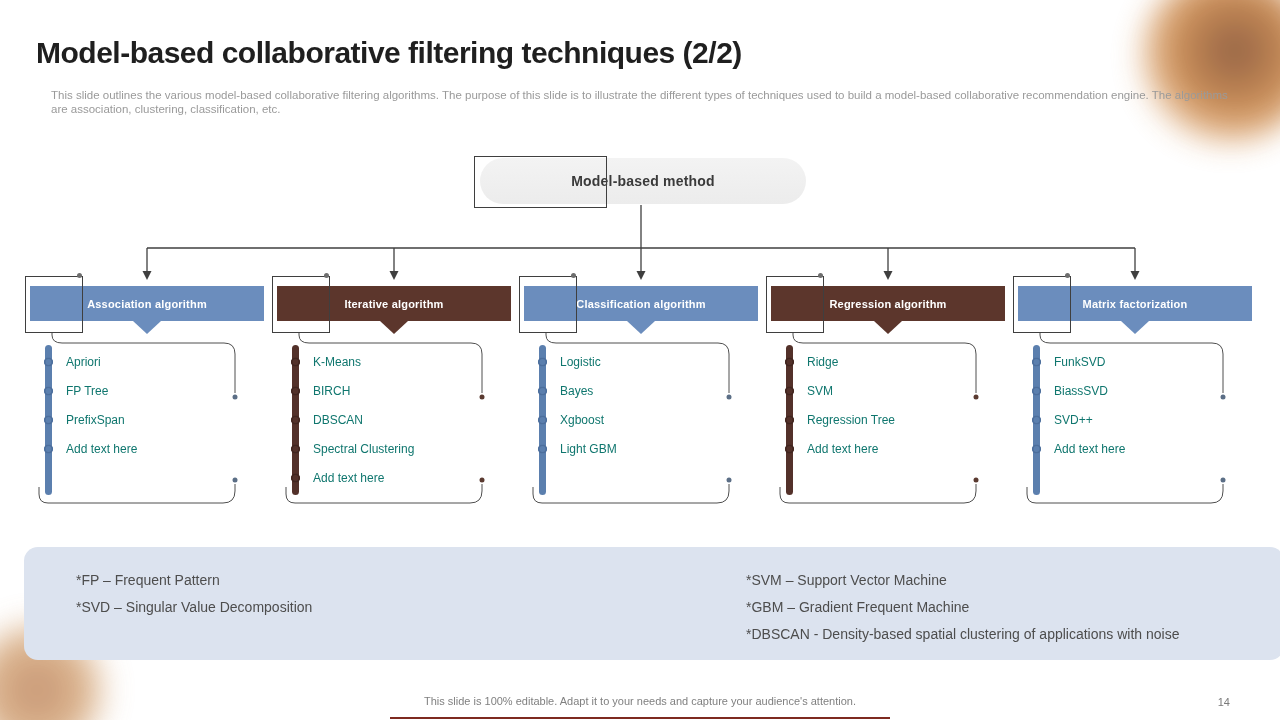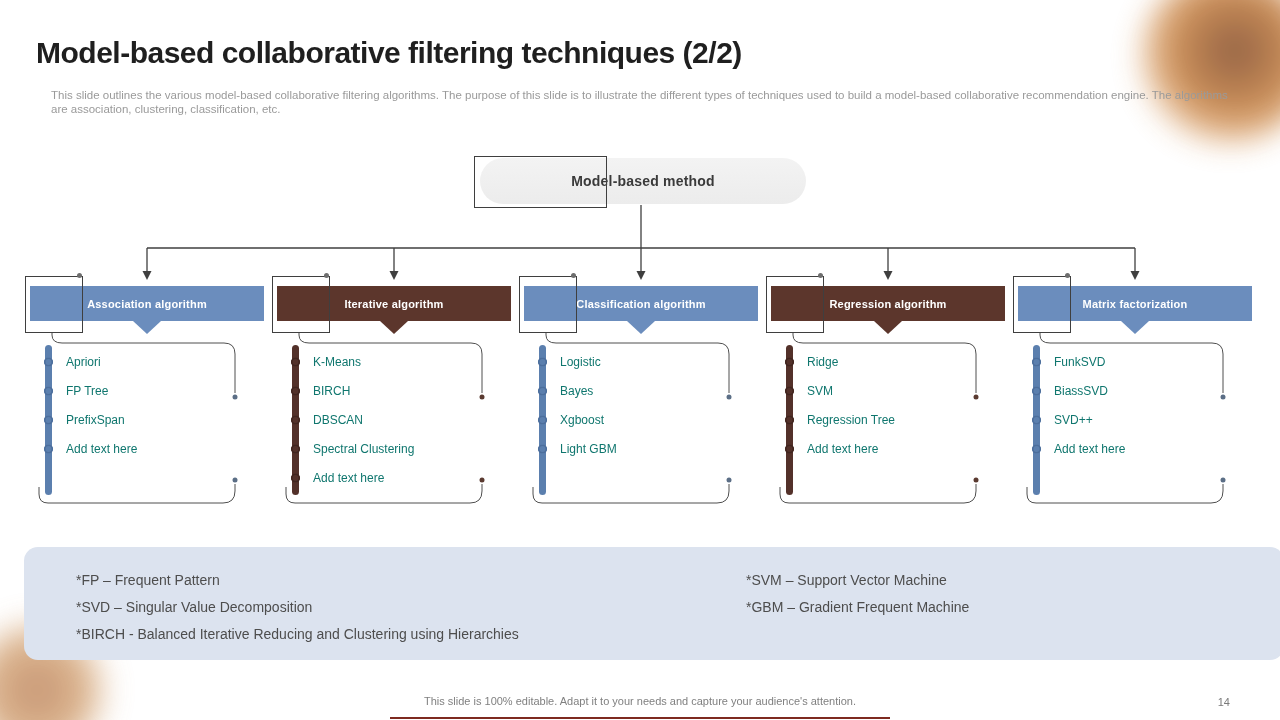--- a/index.html
+++ b/index.html
@@ -296,22 +296,22 @@
             <span>Add text here</span>
           </div>
       </div>
     </div>
   </div>
 
   <div class="footnotes">
 
     <div class="fn-line" style="left:52px;top:25px">*FP – Frequent Pattern</div>
     <div class="fn-line" style="left:52px;top:52px">*SVD – Singular Value Decomposition</div>
-    <div class="fn-line" style="left:52px;top:79px">*BIRCH - Balanced Iterative Reducing and Clustering using Hierarchies</div>
     <div class="fn-line" style="left:722px;top:25px">*SVM – Support Vector Machine</div>
     <div class="fn-line" style="left:722px;top:52px">*GBM – Gradient Frequent Machine</div>
+    <div class="fn-line" style="left:722px;top:79px">*DBSCAN - Density-based spatial clustering of applications with noise</div>
   </div>
 
   <div class="footer-note">This slide is 100% editable. Adapt it to your needs and capture your audience's attention.</div>
   <div class="page-num">14</div>
   <div class="bottom-line"></div>
 
 </div>
 
 </body></html>

